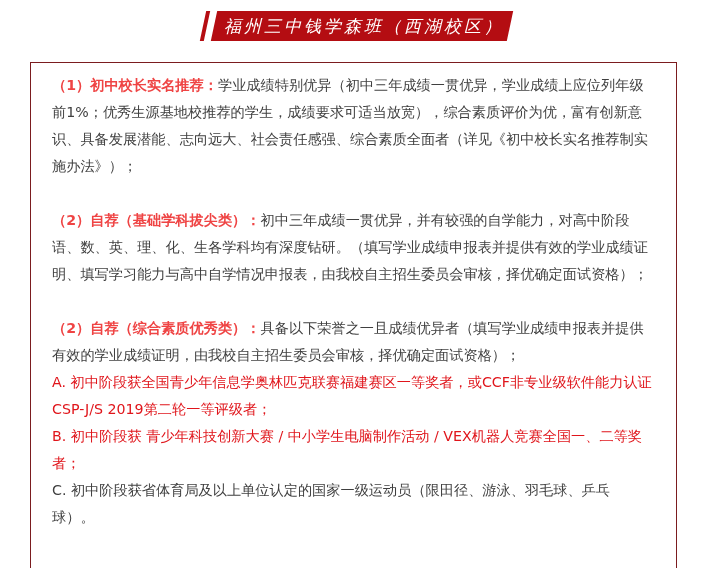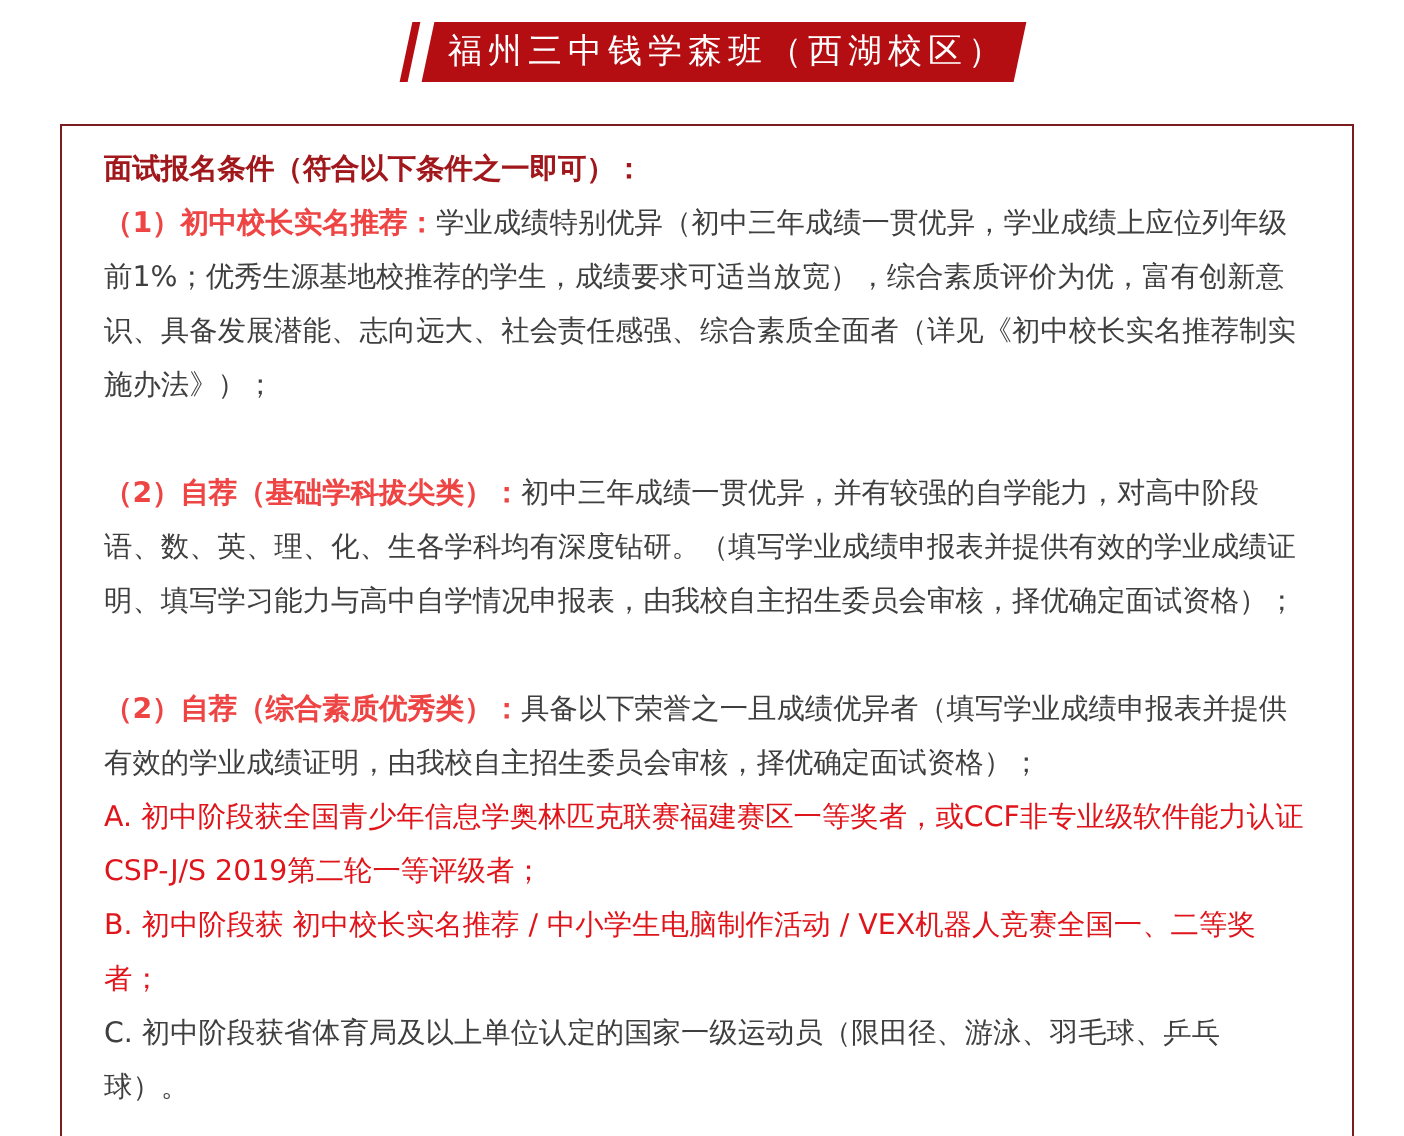--- a/index.html
+++ b/index.html
@@ -16,21 +16,21 @@
     position: absolute; left: 3px; top: 0; width: 4px; height: 30px;
     background: #b50d12; transform: skewX(-12deg);
   }
   .banner {
     position: absolute; left: 14px; top: 0; width: 296px; height: 30px;
     background: #b40d12; transform: skewX(-12deg);
   }
   .banner-text {
     position: absolute; left: 18px; top: 0; width: 292px; height: 30px;
     line-height: 30px; color: #ffffff; font-size: 17px;
-    letter-spacing: 3px; white-space: nowrap; 
+    letter-spacing: 3px; white-space: nowrap; font-style: italic;
     text-align: center;
   }
   .box {
     position: absolute; left: 30px; top: 62px; width: 647px; height: 560px;
     border: 1px solid #7b1c1f; box-sizing: border-box;
   }
   .content {
     position: absolute; left: 52px; top: 72px; width: 600px;
     font-size: 14.2px; line-height: 27px; color: #3f3f3f;
   }
@@ -45,31 +45,30 @@
 
 <div class="banner-wrap">
   <div class="banner-stripe"></div>
   <div class="banner"></div>
   <div class="banner-text">福州三中钱学森班（西湖校区）</div>
 </div>
 
 <div class="box"></div>
 
 <div class="content">
-  <p class="heading">面试报名条件（符合以下条件之一即可）：</p>
 
   <p>
     <span class="strong">（1）初中校长实名推荐：</span><span>学业成绩特别优异（初中三年成绩一贯优异，学业成绩上应位列年级前1%；优秀生源基地校推荐的学生，成绩要求可适当放宽），综合素质评价为优，富有创新意识、具备发展潜能、志向远大、社会责任感强、综合素质全面者（详见《初中校长实名推荐制实施办法》）；</span>
   </p>
   <div class="gap"></div>
 
   <p>
     <span class="strong">（2）自荐（基础学科拔尖类）：</span><span>初中三年成绩一贯优异，并有较强的自学能力，对高中阶段语、数、英、理、化、生各学科均有深度钻研。（填写学业成绩申报表并提供有效的学业成绩证明、填写学习能力与高中自学情况申报表，由我校自主招生委员会审核，择优确定面试资格）；</span>
   </p>
   <div class="gap"></div>
 
   <p>
     <span class="strong">（2）自荐（综合素质优秀类）：</span><span>具备以下荣誉之一且成绩优异者（填写学业成绩申报表并提供有效的学业成绩证明，由我校自主招生委员会审核，择优确定面试资格）；</span>
   </p>
   <p class="red">A. 初中阶段获全国青少年信息学奥林匹克联赛福建赛区一等奖者，或CCF非专业级软件能力认证CSP-J/S 2019第二轮一等评级者；</p>
-  <p class="red">B. 初中阶段获 初中校长实名推荐 / 中小学生电脑制作活动 / VEX机器人竞赛全国一、二等奖者；</p>
+  <p class="red">B. 初中阶段获 青少年科技创新大赛 / 中小学生电脑制作活动 / VEX机器人竞赛全国一、二等奖者；</p>
   <p>C. 初中阶段获省体育局及以上单位认定的国家一级运动员（限田径、游泳、羽毛球、乒乓球）。</p>
 </div>
 
 </body></html>

